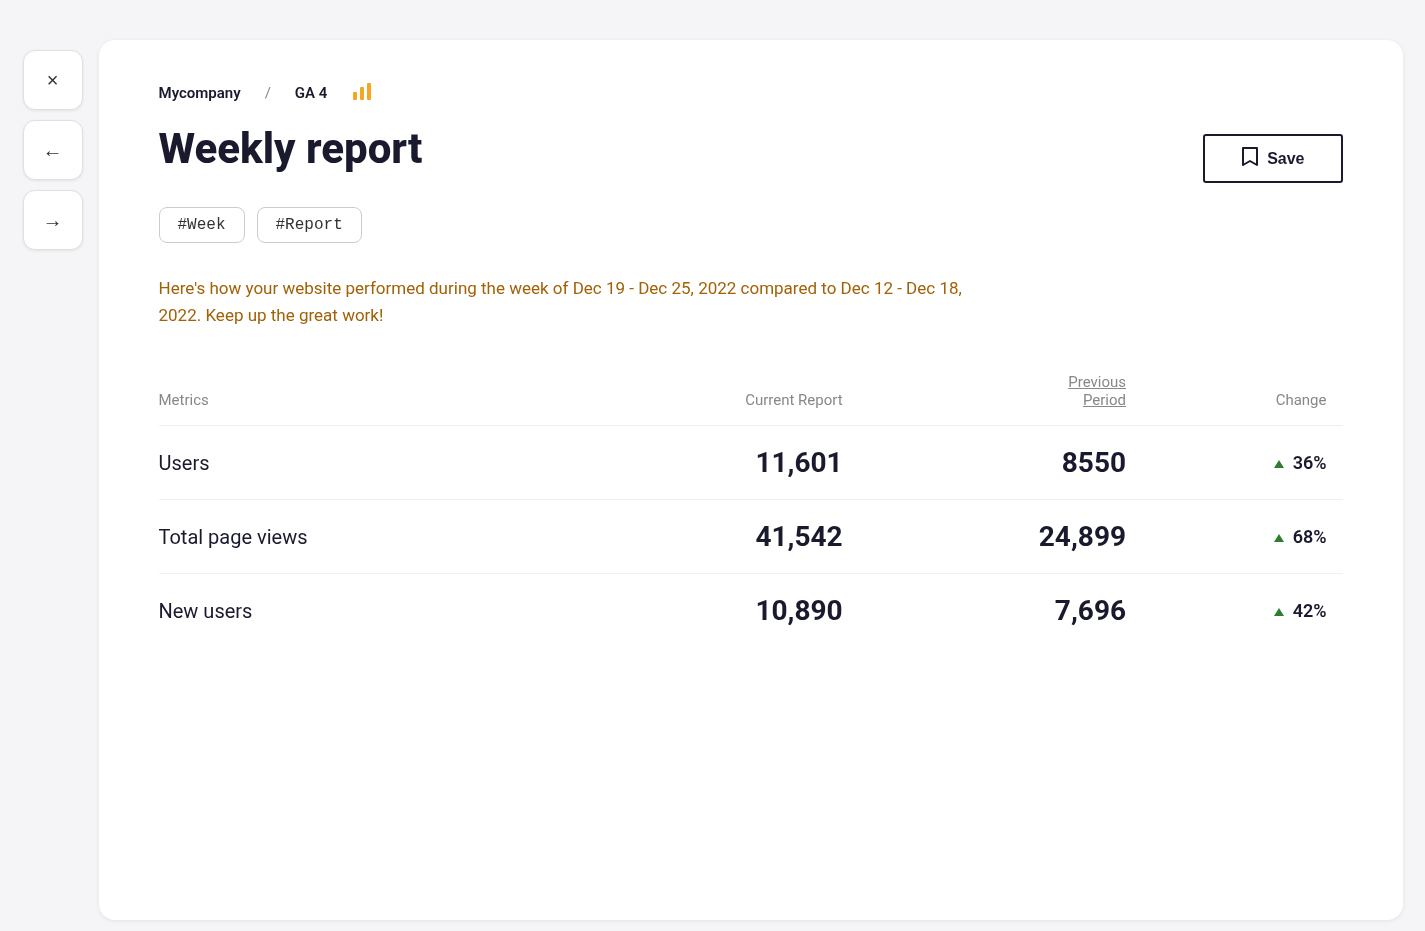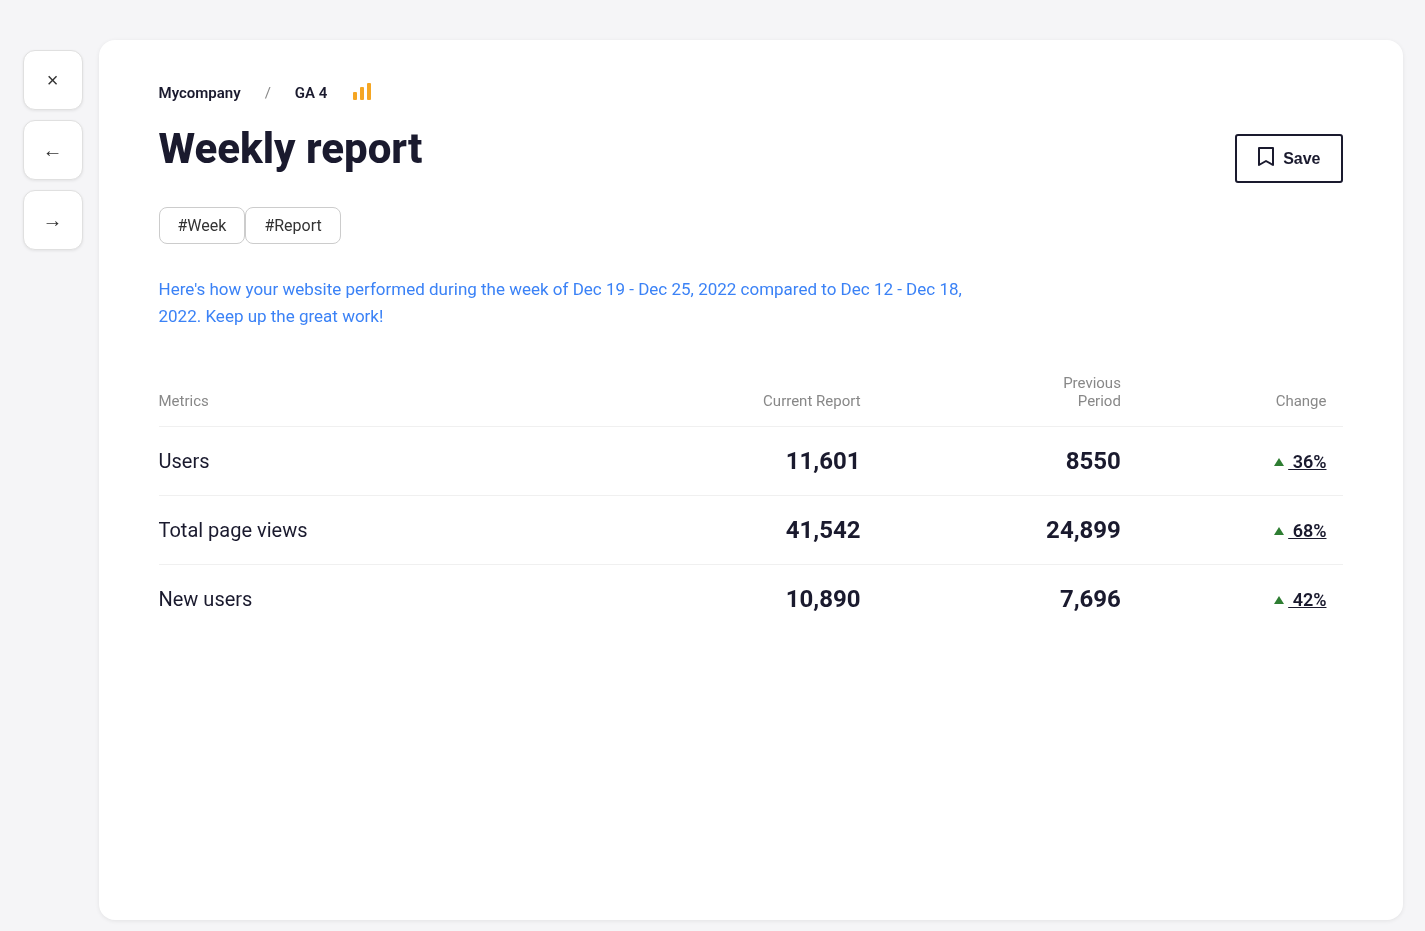--- a/index.html
+++ b/index.html
@@ -93,48 +93,49 @@
       line-height: 1.1;
     }
 
     .save-button {
       display: flex;
       align-items: center;
       gap: 8px;
       border: 2px solid #1a1a2e;
       background: #fff;
       border-radius: 3px;
-      padding: 10px 20px;
+      padding: 10px 36px;
       font-size: 16px;
       font-weight: 600;
       color: #1a1a2e;
       cursor: pointer;
       white-space: nowrap;
       margin-top: 8px;
     }
 
     .tags-row {
       display: flex;
-      gap: 0;
+      gap: 12px;
       margin-bottom: 32px;
+      font-family: Liberation Mono, monospace;
     }
 
     .tag {
       border: 1.5px solid #ccc;
       border-radius: 8px;
       padding: 8px 18px;
       font-size: 16px;
       color: #333;
       background: #fff;
       cursor: pointer;
     }
 
     .description {
       font-size: 17px;
-      color: #3b82f6;
+      color: #a16207;
       line-height: 1.6;
       margin-bottom: 36px;
       max-width: 820px;
     }
 
     .metrics-table {
       width: 100%;
       border-collapse: collapse;
     }
 
@@ -162,31 +163,30 @@
 
     .metrics-table td:first-child {
       text-align: left;
       font-size: 20px;
       font-weight: 400;
       padding-left: 0;
     }
 
     .metrics-table td.value {
       font-weight: 700;
-      font-size: 24px;
+      font-size: 28px;
     }
 
     .metrics-table td.change {
       font-size: 18px;
       font-weight: 600;
     }
 
     .change-positive {
       color: #2e7d32;
-      text-decoration: underline;
     }
 
     .change-negative {
       color: #c62828;
     }
 
     .arrow-up {
       display: inline-block;
       width: 0;
       height: 0;
@@ -266,21 +266,21 @@
       <span class="tag">#Report</span>
     </div>
 
     <p class="description">Here's how your website performed during the week of Dec 19 - Dec 25, 2022 compared to Dec 12 - Dec 18, 2022. Keep up the great work!</p>
 
     <table class="metrics-table">
       <thead>
         <tr>
           <th>Metrics</th>
           <th>Current Report</th>
-          <th style="text-align:right;">
+          <th style="text-align:right;text-decoration:underline;">
             <span>Previous<br>Period</span>
           </th>
           <th>Change</th>
         </tr>
       </thead>
       <tbody id="metrics-tbody">
       <tr>
       <td>Users</td>
       <td class="value">11,601</td>
       <td class="value">8550</td>

